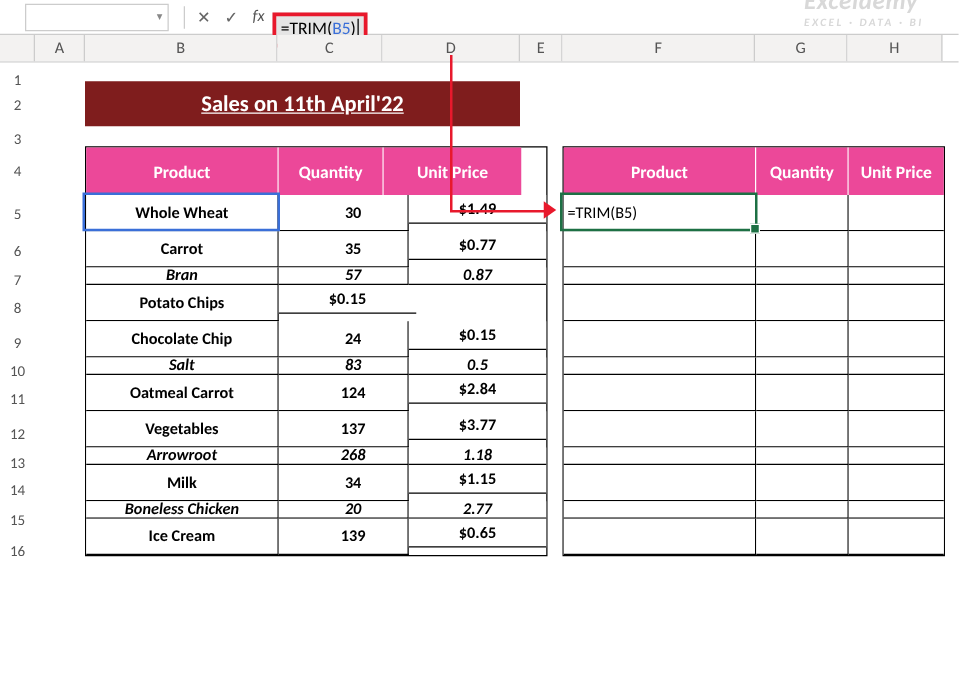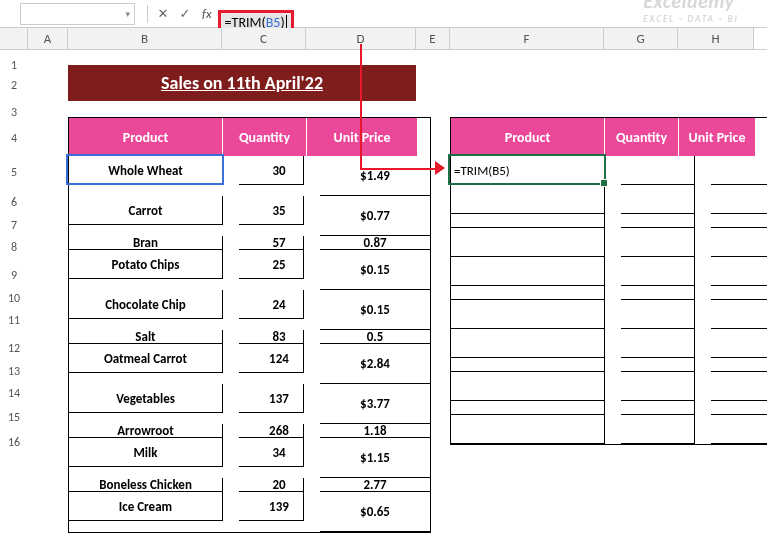--- a/index.html
+++ b/index.html
@@ -27,28 +27,28 @@
 .col-G { width: 74px; }
 .col-H { width: 76px; }
 
 .title-banner { position: absolute; left: 68px; top: 37px; width: 348px; height: 36px; background: #7f1d1d; color: #fff; text-align: center; font-weight: 700; font-size: 18px; line-height: 36px; text-decoration: underline; }
 
 .table1 { position: absolute; left: 68px; top: 89px; border: 1px solid #000; }
 .table2 { position: absolute; left: 450px; top: 89px; border: 1px solid #000; }
 .th { background: #ec4899; color: #fff; font-weight: 700; font-size: 14px; display: flex; align-items: center; justify-content: center; border-right: 1px solid #fff; }
 .th:last-child { border-right: none; }
 .thead { display: flex; height: 38px; }
-.tr { display: flex; gap: 16px; }
+.tr { display: flex; }
 .td { border-right: 1px solid #000; border-bottom: 1px solid #000; display: flex; align-items: center; justify-content: center; font-size: 13px; font-weight: 700; background: #fff; overflow: hidden; }
 .td:last-child { border-right: none; }
 
 .t1b { width: 154px; height: 29px; }
-.t1c { width: 65px; height: 29px; padding-left: 16px; }
-.t1d { width: 110px; height: 40px; }
-.short { height: 14px !important; font-size: 11px; }
+.t1c { width: 104px; height: 29px; padding-left: 16px; }
+.t1d { width: 110px; height: 23px; }
+.short { height: 14px !important; font-size: 11px; font-style: italic; }
 .short .td { height: 14px; }
 
 .t2f { width: 154px; height: 29px; }
 .t2g { width: 74px; height: 29px; }
 .t2h { width: 76px; height: 29px; }
 
 .row-num { position: absolute; left: 0; width: 28px; text-align: center; font-size: 12px; color: #555; }
 
 .sel-b5 { position: absolute; left: 66px; top: 126px; width: 158px; height: 31px; border: 2px solid #3a6fd8; pointer-events: none; }
 .sel-f5 { position: absolute; left: 448px; top: 126px; width: 158px; height: 31px; border: 2px solid #1d7044; pointer-events: none; }
@@ -130,21 +130,20 @@
         <div class="td t1c">35</div>
         <div class="td t1d">$0.77</div>
       </div>
     <div class="tr short">
         <div class="td t1b">Bran</div>
         <div class="td t1c">57</div>
         <div class="td t1d">0.87</div>
       </div>
     <div class="tr">
         <div class="td t1b">Potato Chips</div>
-        <div class="td t1c">25</div>
         <div class="td t1d">$0.15</div>
       </div>
     <div class="tr">
         <div class="td t1b">Chocolate Chip</div>
         <div class="td t1c">24</div>
         <div class="td t1d">$0.15</div>
       </div>
     <div class="tr short">
         <div class="td t1b">Salt</div>
         <div class="td t1c">83</div>

